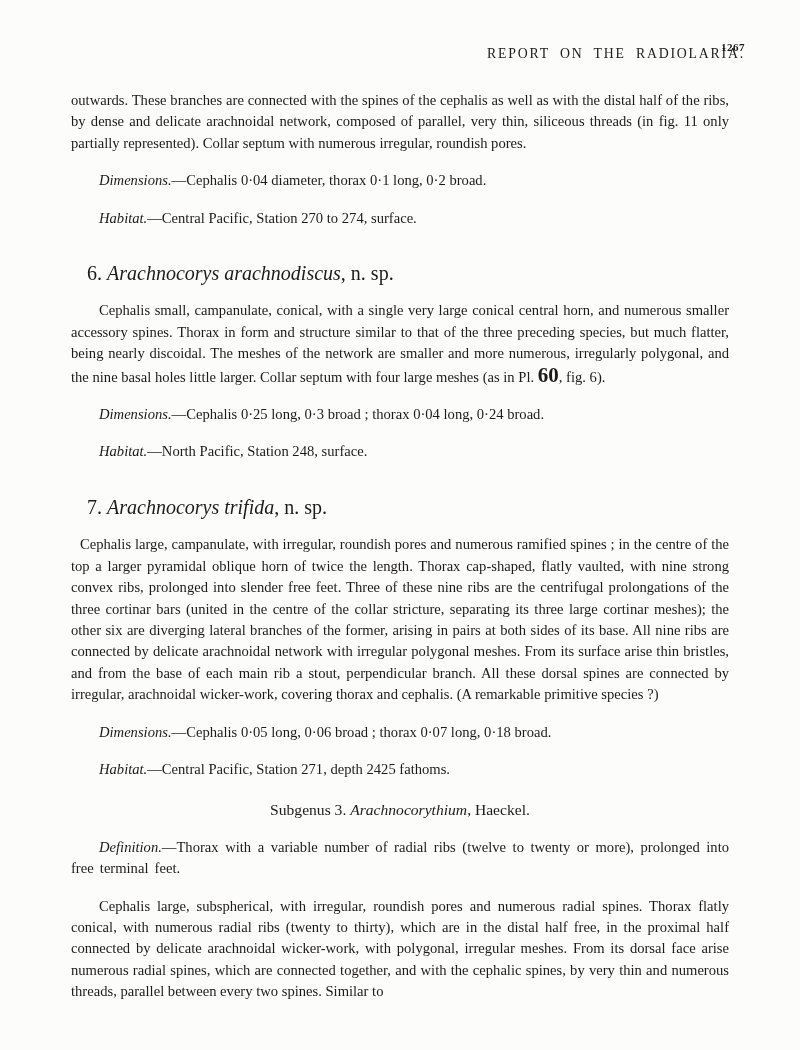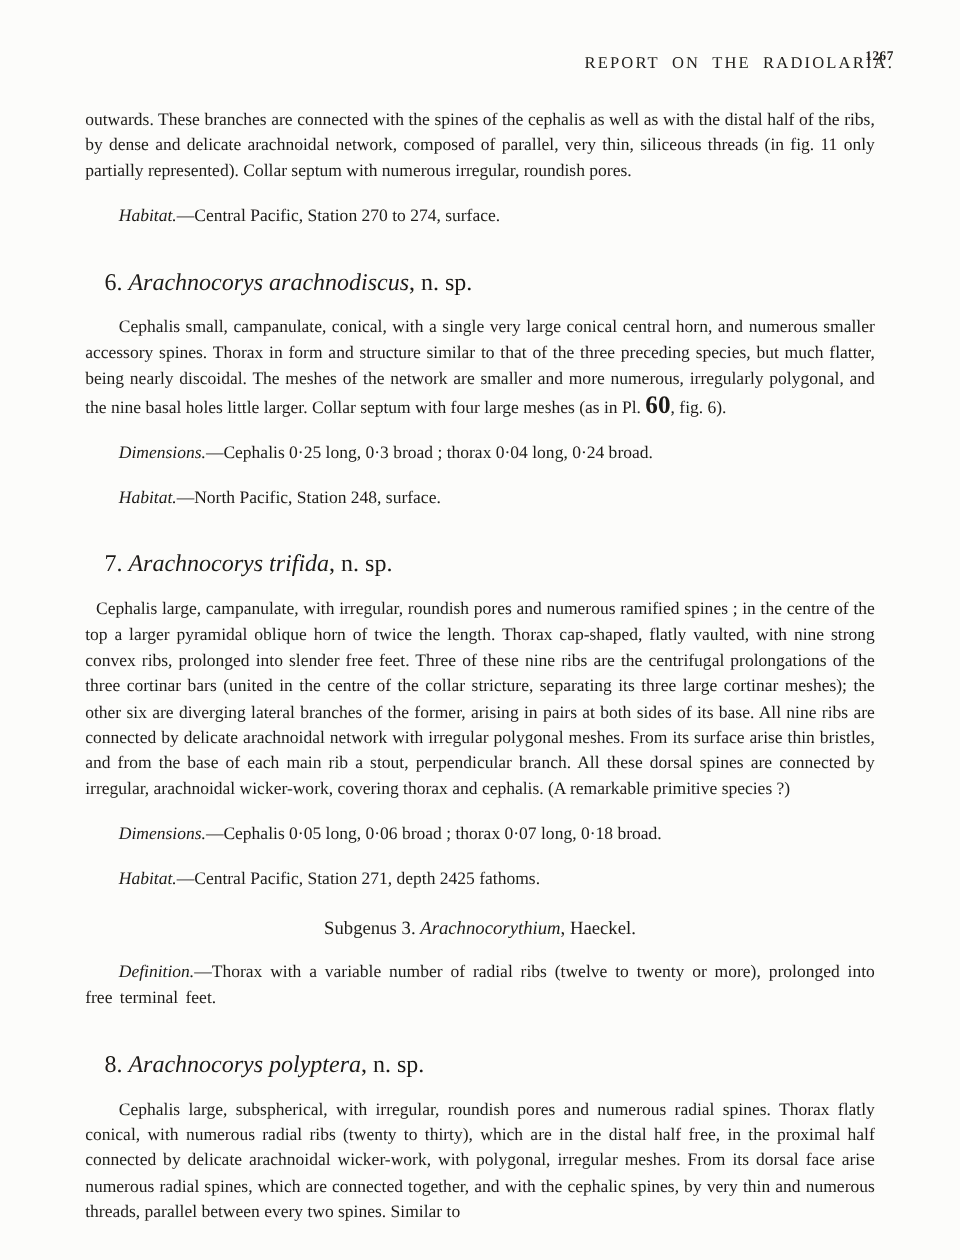--- a/index.html
+++ b/index.html
@@ -70,20 +70,21 @@
 
 <div class="page">
 
   <div class="page-header">
     <span class="running-title">REPORT ON THE RADIOLARIA.</span>
     <span class="page-number">1267</span>
   </div>
 
   <p>outwards. These branches are connected with the spines of the cephalis as well as with the distal half of the ribs, by dense and delicate arachnoidal network, composed of parallel, very thin, siliceous threads (in fig. 11 only partially represented). Collar septum with numerous irregular, roundish pores.</p>
 
+  <p class="meta"><span class="italic">Dimensions.</span><span>—Cephalis 0·04 diameter, thorax 0·1 long, 0·2 broad.</span></p>
 
   <p class="meta"><span class="italic">Habitat.</span><span>—Central Pacific, Station 270 to 274, surface.</span></p>
 
   <p class="species-heading"><span>6. </span><span class="italic">Arachnocorys arachnodiscus</span><span>, n. sp.</span></p>
 
   <p class="indent"><span>Cephalis small, campanulate, conical, with a single very large conical central horn, and numerous smaller accessory spines. Thorax in form and structure similar to that of the three preceding species, but much flatter, being nearly discoidal. The meshes of the network are smaller and more numerous, irregularly polygonal, and the nine basal holes little larger. Collar septum with four large meshes (as in Pl. </span><span class="plate-num">60</span><span>, fig. 6).</span></p>
 
   <p class="meta"><span class="italic">Dimensions.</span><span>—Cephalis 0·25 long, 0·3 broad ; thorax 0·04 long, 0·24 broad.</span></p>
 
   <p class="meta"><span class="italic">Habitat.</span><span>—North Pacific, Station 248, surface.</span></p>
@@ -93,17 +94,16 @@
   <p class="small-indent">Cephalis large, campanulate, with irregular, roundish pores and numerous ramified spines ; in the centre of the top a larger pyramidal oblique horn of twice the length. Thorax cap-shaped, flatly vaulted, with nine strong convex ribs, prolonged into slender free feet. Three of these nine ribs are the centrifugal prolongations of the three cortinar bars (united in the centre of the collar stricture, separating its three large cortinar meshes); the other six are diverging lateral branches of the former, arising in pairs at both sides of its base. All nine ribs are connected by delicate arachnoidal network with irregular polygonal meshes. From its surface arise thin bristles, and from the base of each main rib a stout, perpendicular branch. All these dorsal spines are connected by irregular, arachnoidal wicker-work, covering thorax and cephalis. (A remarkable primitive species ?)</p>
 
   <p class="meta"><span class="italic">Dimensions.</span><span>—Cephalis 0·05 long, 0·06 broad ; thorax 0·07 long, 0·18 broad.</span></p>
 
   <p class="meta"><span class="italic">Habitat.</span><span>—Central Pacific, Station 271, depth 2425 fathoms.</span></p>
 
   <p class="subgenus-heading"><span>Subgenus 3. </span><span class="italic">Arachnocorythium</span><span>, Haeckel.</span></p>
 
   <p class="indent def"><span class="italic">Definition.</span><span>—Thorax with a variable number of radial ribs (twelve to twenty or more), prolonged into free terminal feet.</span></p>
 
-  <p class="species-heading"><span>8. </span><span class="italic">Arachnocorys polyptera</span><span>, n. sp.</span></p>
 
   <p class="indent">Cephalis large, subspherical, with irregular, roundish pores and numerous radial spines. Thorax flatly conical, with numerous radial ribs (twenty to thirty), which are in the distal half free, in the proximal half connected by delicate arachnoidal wicker-work, with polygonal, irregular meshes. From its dorsal face arise numerous radial spines, which are connected together, and with the cephalic spines, by very thin and numerous threads, parallel between every two spines. Similar to</p>
 
 </div>
 
 </body></html>

